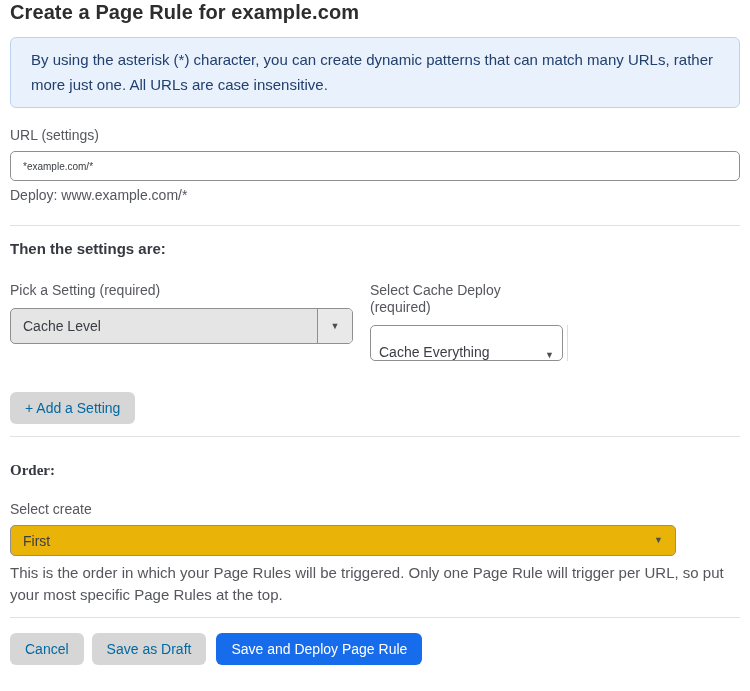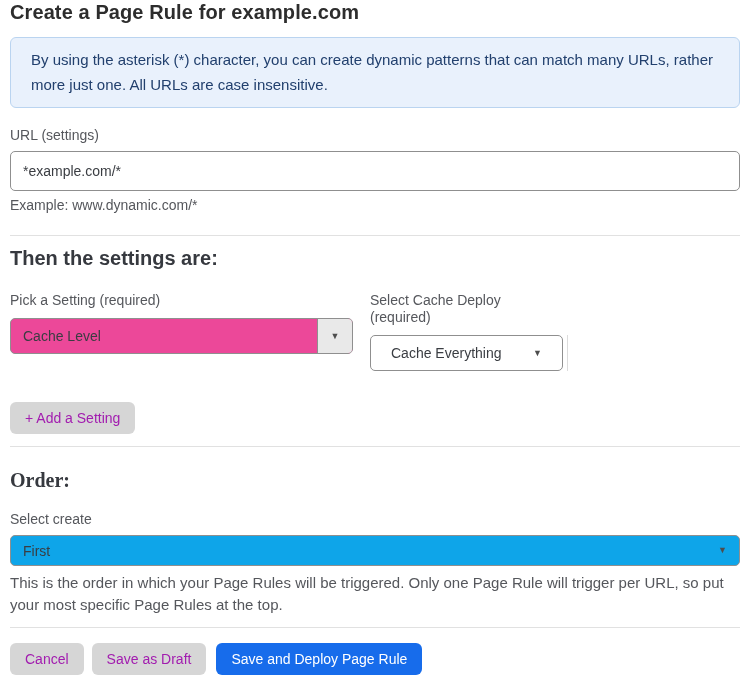--- a/index.html
+++ b/index.html
@@ -25,79 +25,79 @@
     color: #22406e;
   }
   .info-box .info-heading { font-weight: bold; }
   .info-link {
     color: #3268c2; text-decoration: underline; cursor: pointer;
   }
   .field-label {
     margin-top: 19px; font-size: 14px; color: #55575c; line-height: 17px;
   }
   .text-input {
-    display: block; width: 730px; height: 40px; margin-top: 7px;
+    display: block; width: 730px; height: 30px; margin-top: 7px;
     border: 1px solid #8f8f8f; border-radius: 5px;
-    padding: 0 12px; font-size: 14px; color: #3a3d42;
+    padding: 0 12px; font-size: 10px; color: #3a3d42;
     font-family: "Liberation Sans", "DejaVu Sans", sans-serif;
     outline: none; background: #fff;
   }
   .help-text { margin-top: 5px; font-size: 14px; color: #55575c; line-height: 18px; }
   .divider { border: none; border-top: 1px solid #e1e1e1; margin: 0; }
   .divider-1 { margin-top: 21px; }
   .divider-2 { margin-top: 12px; }
   .divider-3 { margin-top: 11px; }
   .section-heading {
-    margin-top: 13px; font-size: 20px; font-weight: bold; color: #36393f; line-height: 19px;
+    margin-top: 13px; font-size: 15px; font-weight: bold; color: #36393f; line-height: 19px;
   }
   .settings-row { display: flex; margin-top: 24px; }
   .settings-col-1 { width: 343px; margin-right: 17px; }
   .settings-col-2 { width: 193px; }
   .select-label { font-size: 14px; color: #55575c; line-height: 17px; }
   .select-split {
     margin-top: 9px; display: flex; align-items: stretch;
-    width: 343px; height: 36px; background: #ec4899;
+    width: 343px; height: 36px; background: #e5e5e5;
     border: 1px solid #8f8f8f; border-radius: 5px;
     overflow: hidden; cursor: pointer; justify-content: flex-end;
   }
   .select-split .select-value {
     flex: 1; font-size: 14px; color: #3a3d42; line-height: 34px; padding: 0 12px;
     white-space: nowrap; overflow: hidden;
   }
   .select-split .select-arrow-box {
     width: 35px; background: #e9e9e9; border-left: 1px solid #8f8f8f;
     display: flex; align-items: center; justify-content: center;
   }
   .select-inline {
-    margin-top: 9px; display: flex; align-items: center;
+    margin-top: 9px; display: flex; align-items: flex-end;
     width: 193px; height: 36px; background: #ffffff;
     border: 1px solid #8f8f8f; border-radius: 5px; cursor: pointer;
-    padding: 0 20px;
+    padding: 0 8px;
   }
   .select-inline .select-value {
     flex: 1; font-size: 14px; color: #3a3d42; white-space: nowrap; overflow: hidden;
   }
   .arrow-glyph { font-size: 9px; color: #4d4d4d; line-height: 1; }
   .group-divider {
     align-self: flex-end; height: 36px; border-left: 1px solid #dcdcdc; margin-left: 4px;
   }
   .btn {
     display: inline-block; height: 32px; line-height: 32px;
     border: none; border-radius: 6px; font-size: 14px;
     font-family: "Liberation Sans", "DejaVu Sans", sans-serif;
     padding: 0 15px; cursor: pointer;
   }
-  .btn-gray { background: #d6d6d6; color: #a21caf; }
+  .btn-gray { background: #d6d6d6; color: #0369a1; }
   .btn-blue { background: #176ceb; color: #ffffff; }
   .add-setting-btn { margin-top: 31px; }
   .order-heading { margin-top: 24px; font-family: Liberation Serif, serif; }
   .order-select-label { margin-top: 21px; }
   .select-full {
     margin-top: 7px; display: flex; align-items: center;
-    width: 730px; height: 31px; background: #0ea5e9;
+    width: 666px; height: 31px; background: #eab308;
     border: 1px solid #8f8f8f; border-radius: 5px; cursor: pointer;
     padding: 0 12px;
   }
   .select-full .select-value { flex: 1; font-size: 14px; color: #3a3d42; }
   .order-help { margin-top: 6px; font-size: 15px; color: #55575c; line-height: 22px; max-width: 715px; }
   .footer-actions { display: flex; align-items: center; margin-top: 15px; }
   .footer-actions .btn-gray { margin-right: 8px; }
   .footer-actions .btn-blue { margin-left: 2px; }
 </style>
 </head>
@@ -106,21 +106,21 @@
 
 
 <h1 class="page-title">Create a Page Rule for example.com</h1>
 
 <div class="info-box">
   <div class="info-body">By using the asterisk (*) character, you can create dynamic patterns that can match many URLs, rather more just one. All URLs are case insensitive.</div>
 </div>
 
 <div class="field-label">URL (settings)</div>
 <input class="text-input" type="text" value="*example.com/*" style="">
-<div class="help-text">Example: www.dynamic.com/*</div>
+<div class="help-text">Deploy: www.example.com/*</div>
 
 <hr class="divider divider-1">
 
 <div class="section-heading">Then the settings are:</div>
 
 <div class="settings-row">
   <div class="settings-col-1">
     <div class="select-label">Pick a Setting (required)</div>
     <div class="select-split">
       <div class="select-value">Cache Level</div>

